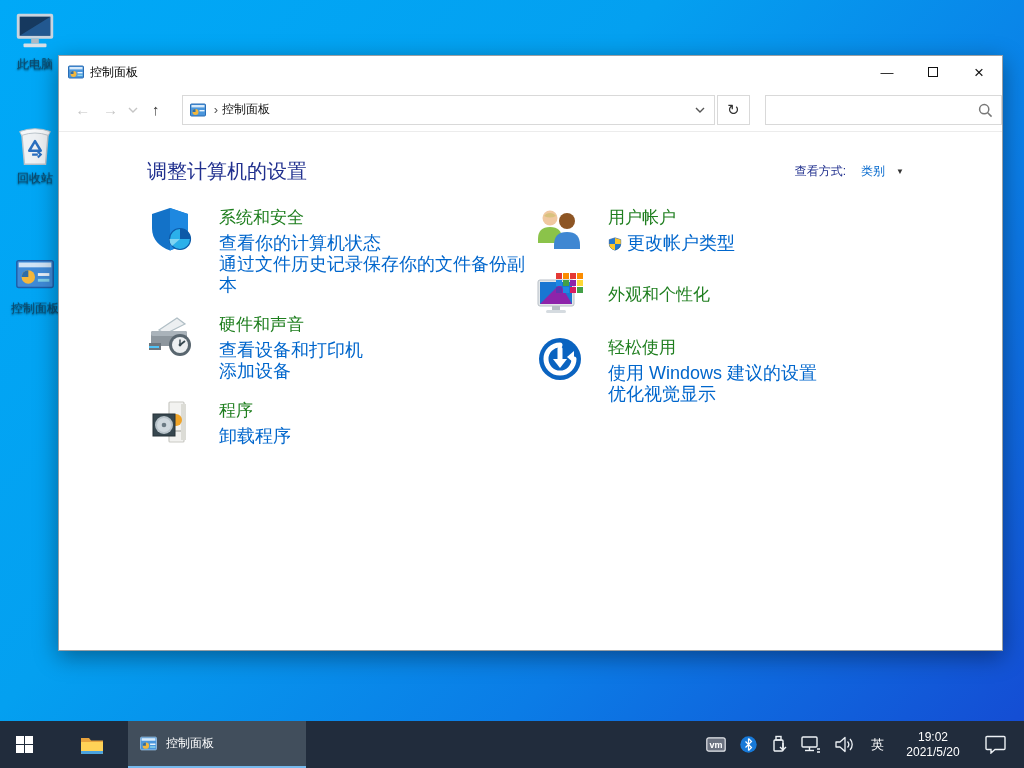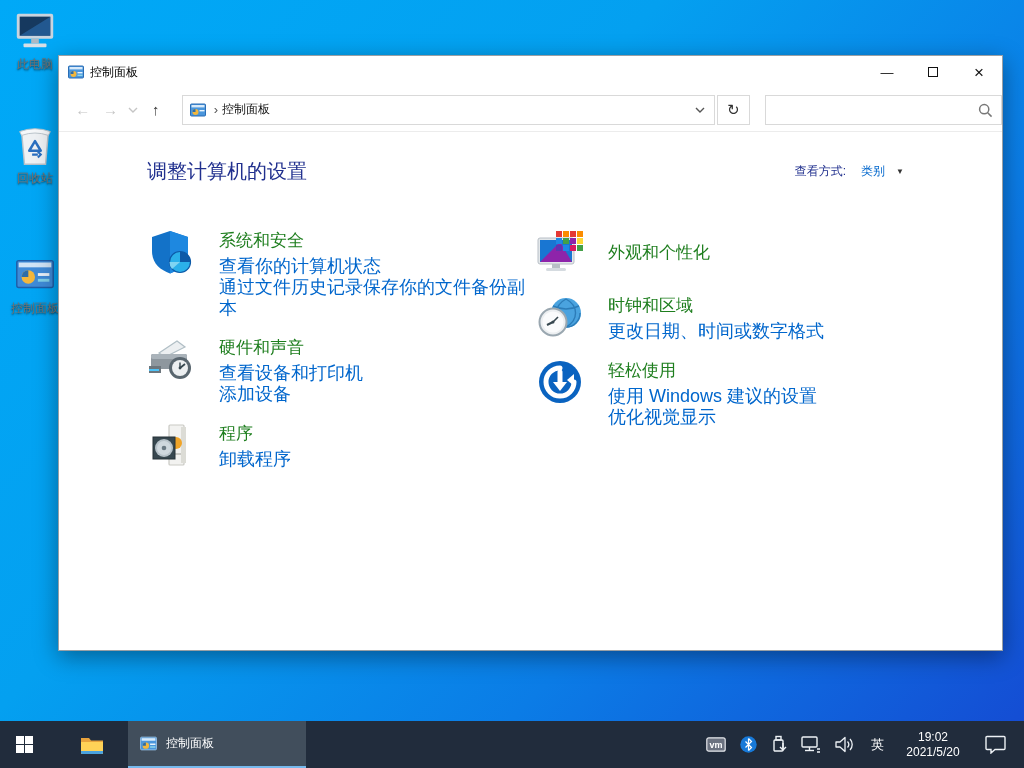--- a/index.html
+++ b/index.html
@@ -4,21 +4,21 @@
 <style>
   * { margin:0; padding:0; box-sizing:border-box; }
   html,body { width:1024px; height:768px; overflow:hidden;
     font-family:"Liberation Sans","DejaVu Sans",sans-serif; }
   body { position:relative;
     background:linear-gradient(133deg,#00a9f7 0%,#04a0f0 38%,#0b7ce6 68%,#1549d2 100%); }
 
   
   .desk-icon { position:absolute; width:66px; text-align:center; cursor:pointer; }
   .desk-icon .dico { width:46px; height:46px; margin:0 auto; display:block; }
-  .desk-icon .dlabel { margin-top:3px; font-size:12px; color:#737373;
+  .desk-icon .dlabel { margin-top:3px; font-size:12px; color:#0c4a6e;
     text-shadow:0 1px 2px rgba(0,0,0,.75); line-height:14px; white-space:nowrap; }
 
   
   .window { position:absolute; left:58px; top:55px; width:945px; height:596px;
     background:#fff; border:1px solid rgba(70,80,90,.55);
     box-shadow:0 6px 22px rgba(0,0,0,.38); display:flex; flex-direction:column; }
   .titlebar { height:32px; flex:none; display:flex; align-items:center; background:#fff; }
   .title-icon { margin-left:9px; width:16px; height:16px; flex:none; }
   .title-text { margin-left:6px; font-size:12px; color:#000; }
   .win-controls { margin-left:auto; display:flex; height:100%; }
@@ -51,21 +51,21 @@
     padding:0 30px 0 8px; font-size:12px; font-family:inherit; background:transparent; }
   .search-icon { position:absolute; right:8px; top:7px; }
 
   .content { flex:1; padding:26px 0 0 88px; background:#fff; overflow:hidden; }
   .header-row { display:flex; align-items:center; padding-right:98px; }
   .page-title { font-size:20px; color:#21308e; font-weight:400; }
   .view-by { margin-left:auto; font-size:12px; color:#21308e; display:flex; align-items:center;gap:8px; }
   .view-by .vb-value { color:#0066cc; margin-left:7px; cursor:pointer; }
   .vb-caret { margin-left:3px; font-size:8px; color:#333; cursor:pointer; }
 
-  .grid { display:flex; margin-top:43px; }
+  .grid { display:flex; margin-top:20px; }
   .col-left { width:389px; flex:none; }
   .col-right { flex:1; }
   .cat { display:flex; margin-bottom:16px; }
   .cat-icon { width:48px; height:48px; flex:none; margin-right:24px; cursor:pointer; }
   .cat-icon svg { width:48px; height:48px; display:block; }
   .cat-text { padding-top:1px; }
   .cat-title { display:block; font-size:17px; line-height:24px; color:#1e7e1e;
     text-decoration:none; margin-bottom:3px; cursor:pointer; }
   .cat-link { display:flex; align-items:center; font-size:18px; line-height:21px;
     color:#0066cc; text-decoration:none; cursor:pointer; }
@@ -256,20 +256,42 @@
           </span>
           <div class="cat-text">
             <a class="cat-title">程序</a>
             <a class="cat-link">卸载程序</a>
           </div>
         </div>
       </div>
 
       <div class="col-right">
 
+        <div class="cat">
+          <span class="cat-icon">
+            <svg viewBox="0 0 48 48">
+              <circle cx="14" cy="13" r="7.5" fill="#f0c8a0"></circle>
+              <path d="M14 8 a7.5 7.5 0 0 1 6 3 q-6 3 -12 0 a7.5 7.5 0 0 1 6 -3z" fill="#d9c27e"></path>
+              <path d="M2 34 q0 -12 12 -12 q12 0 12 12 l0 4 l-24 0 z" fill="#8bc34a"></path>
+              <circle cx="31" cy="16" r="8" fill="#8d5524"></circle>
+              <path d="M18 40 q0 -13 13 -13 q13 0 13 13 l0 4 l-26 0 z" fill="#3f87d2"></path>
+            </svg>
+          </span>
+          <div class="cat-text">
+            <a class="cat-title">用户帐户</a>
+            <a class="cat-link">
+              <svg class="uac" viewBox="0 0 16 16">
+                <path d="M8 1 L14.5 3 V8 C14.5 12 11.5 14 8 15 C4.5 14 1.5 12 1.5 8 V3 Z" fill="#2478d0" stroke="#14539c" stroke-width="0.8"></path>
+                <path d="M8 1 L14.5 3 V8 L8 8 Z" fill="#ffc72c"></path>
+                <path d="M8 15 C4.5 14 1.5 12 1.5 8 L8 8 Z" fill="#ffc72c"></path>
+              </svg>
+              <span>更改帐户类型</span>
+            </a>
+          </div>
+        </div>
 
         <div class="cat">
           <span class="cat-icon">
             <svg viewBox="0 0 48 48">
               <rect x="2" y="10" width="36" height="26" rx="2" fill="#e3e7ea" stroke="#b8bfc6" stroke-width="1"></rect>
               <rect x="4" y="12" width="32" height="22" fill="#1976d2"></rect>
               <polygon points="4,34 24,14 36,34" fill="#8e24aa"></polygon>
               <rect x="16" y="36" width="8" height="4" fill="#b8bfc6"></rect>
               <rect x="10" y="40" width="20" height="3" rx="1.5" fill="#d5dbe0"></rect>
               <g>
@@ -286,37 +308,20 @@
                   <rect x="34" y="17" width="6" height="6" fill="#d81b60"></rect>
                   <rect x="41" y="17" width="6" height="6" fill="#43a047"></rect>
               </g>
             </svg>
           </span>
           <div class="cat-text">
             <a class="cat-title" style="line-height:48px; margin-bottom:0;">外观和个性化</a>
           </div>
         </div>
 
-        <div class="cat">
-          <span class="cat-icon">
-            <svg viewBox="0 0 48 48">
-              <circle cx="30" cy="20" r="15" fill="#4aa3df"></circle>
-              <path d="M16 20 a14 14 0 0 0 28 0 M30 6 a22 17 0 0 0 0 28 M30 6 a22 17 0 0 1 0 28 M17 13 q13 6 26 0" fill="none" stroke="#2c7cb8" stroke-width="1.4"></path>
-              <circle cx="17" cy="29" r="13.5" fill="#eceff1" stroke="#9aa7b0" stroke-width="2"></circle>
-              <circle cx="17" cy="29" r="10.5" fill="#fafbfc"></circle>
-              <line x1="17" y1="29" x2="11" y2="32" stroke="#37474f" stroke-width="2"></line>
-              <line x1="17" y1="29" x2="22" y2="24" stroke="#37474f" stroke-width="1.6"></line>
-              <circle cx="17" cy="29" r="1.5" fill="#37474f"></circle>
-            </svg>
-          </span>
-          <div class="cat-text">
-            <a class="cat-title">时钟和区域</a>
-            <a class="cat-link">更改日期、时间或数字格式</a>
-          </div>
-        </div>
 
         <div class="cat">
           <span class="cat-icon">
             <svg viewBox="0 0 48 48">
               <circle cx="24" cy="24" r="21" fill="#0a63c0"></circle>
               <path d="M24 10 A14 14 0 1 0 38 24" fill="none" stroke="#ffffff" stroke-width="5" stroke-linecap="round"></path>
               <polygon points="38,16 38,28 31,22" fill="#ffffff"></polygon>
               <path d="M24 14 L24 26" stroke="#ffffff" stroke-width="5" stroke-linecap="round"></path>
               <polygon points="17,24 31,24 24,33" fill="#ffffff"></polygon>
             </svg>

